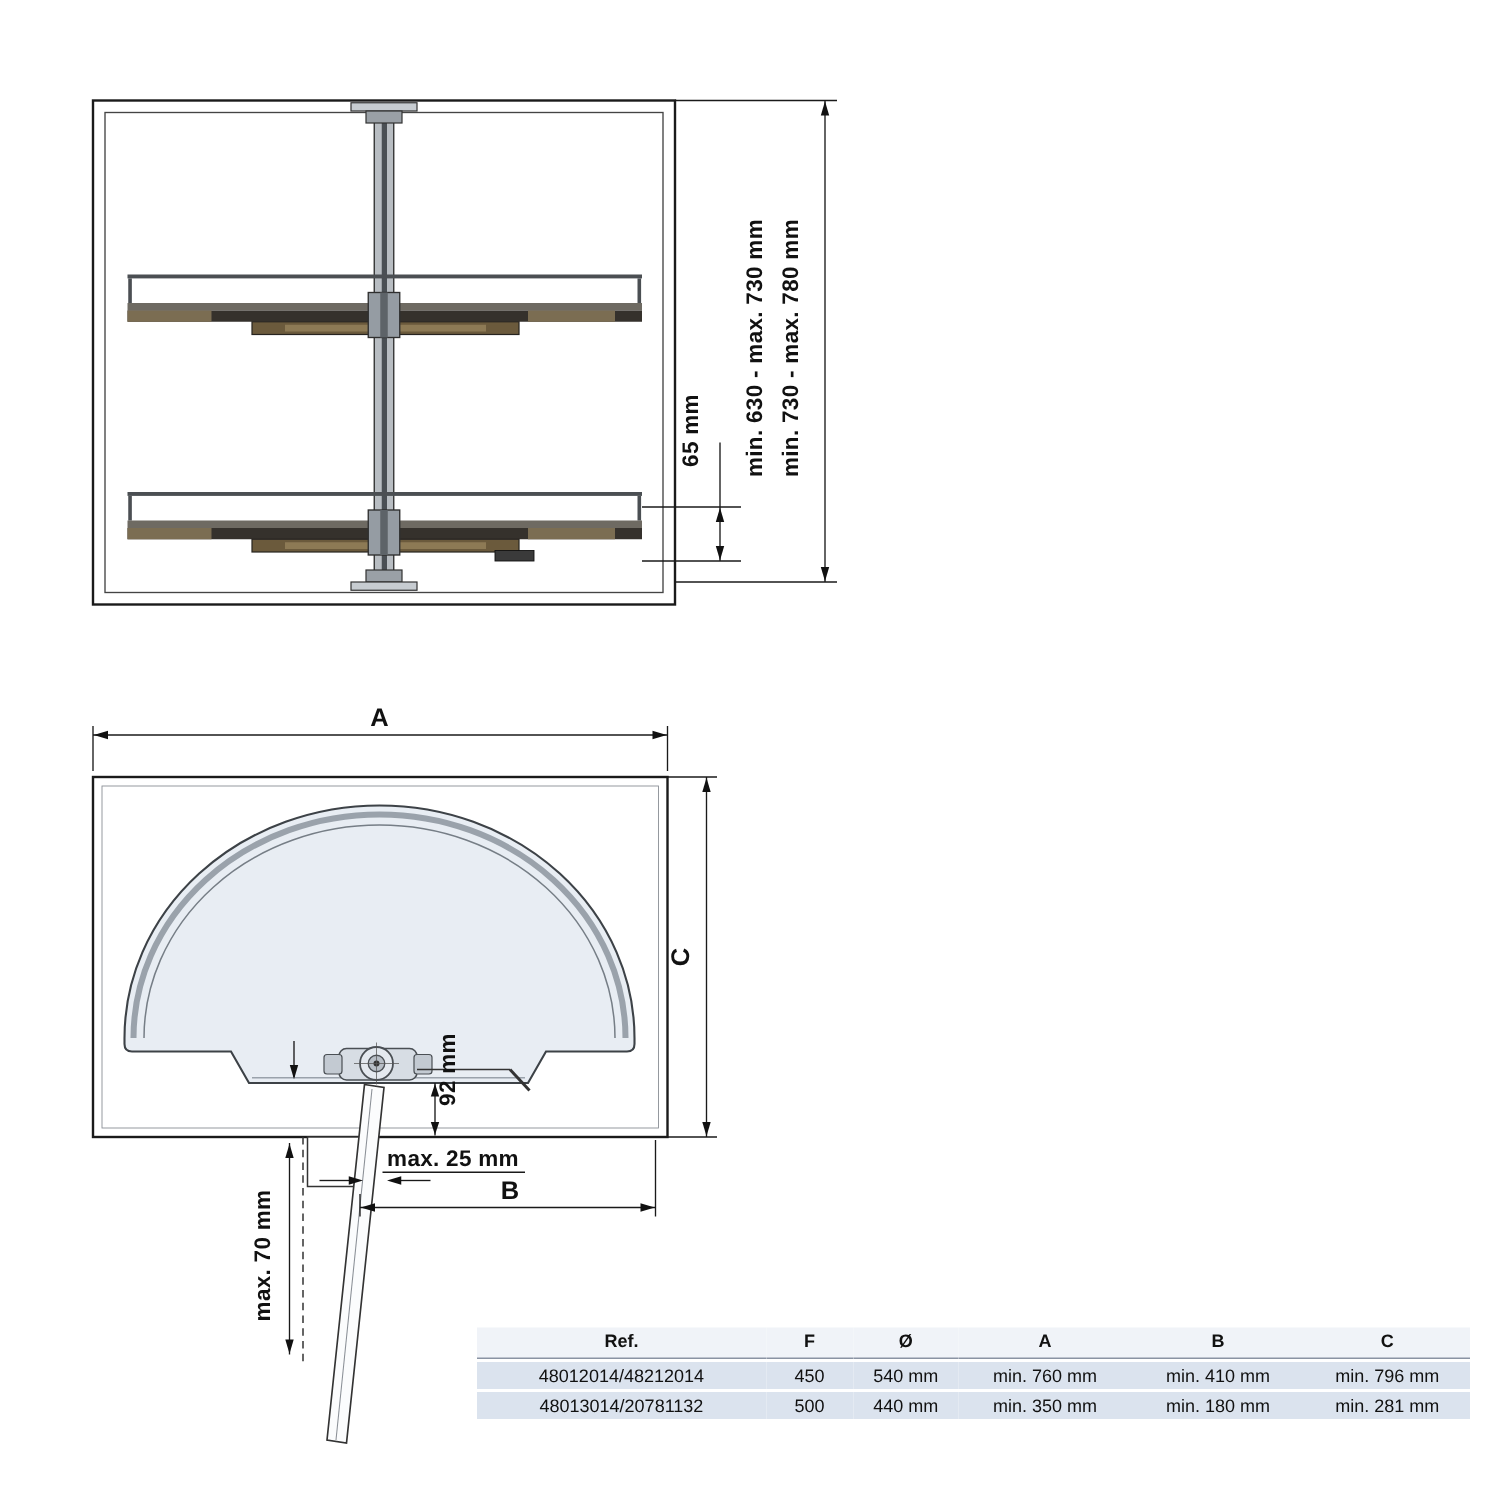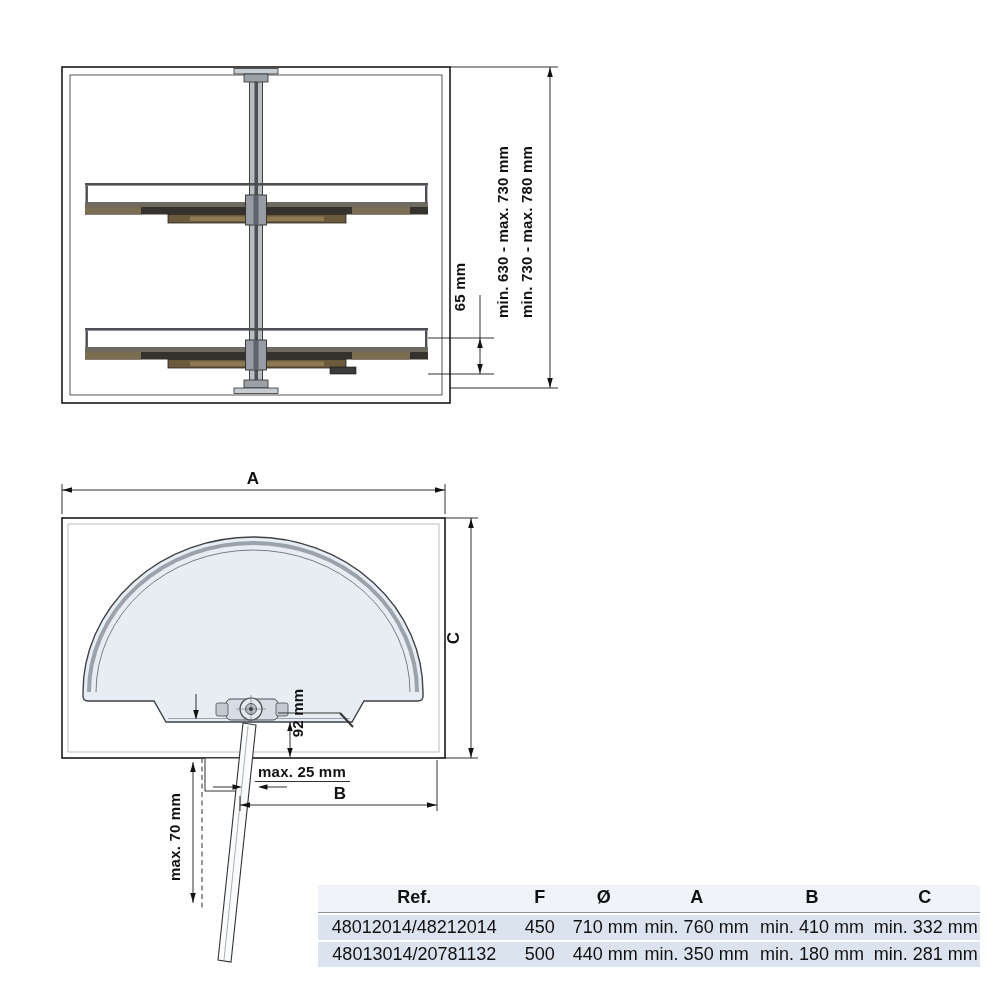--- a/index.html
+++ b/index.html
@@ -13,21 +13,21 @@
   text.dim {
     font-family:"Liberation Sans", sans-serif;
     font-size:15px; font-weight:600; fill:#111; letter-spacing:0.2px;
   }
   text.dimbig {
     font-family:"Liberation Sans", sans-serif;
     font-size:17px; font-weight:600; fill:#111;
   }
   .spec-table {
     position:absolute; left:318px; top:883px; width:662px;
-    font-size:18px; color:#111;
+    font-size:12px; color:#111;
   }
   .spec-table table { width:100%; border-collapse:separate; border-spacing:0 2px; table-layout:fixed; }
   .spec-table th {
     font-weight:bold; text-align:center; padding:2px 4px 4px 4px;
     background:#f0f3f8; border-bottom:1px solid #8a93a3; white-space:nowrap;
   }
   .spec-table td {
     background:#dbe3ee; text-align:center; padding:2px 4px; white-space:nowrap;margin-top:45px;
   }
 </style>
@@ -211,24 +211,24 @@
           <th>Ø</th>
           <th>A</th>
           <th>B</th>
           <th>C</th>
         </tr>
       </thead>
       <tbody>
         <tr>
           <td>48012014/48212014</td>
           <td>450</td>
-          <td>710 mm</td>
+          <td>540 mm</td>
           <td>min. 760 mm</td>
           <td>min. 410 mm</td>
-          <td>min. 332 mm</td>
+          <td>min. 796 mm</td>
         </tr>
         <tr>
           <td>48013014/20781132</td>
           <td>500</td>
           <td>440 mm</td>
           <td>min. 350 mm</td>
           <td>min. 180 mm</td>
           <td>min. 281 mm</td>
         </tr>
       </tbody>

